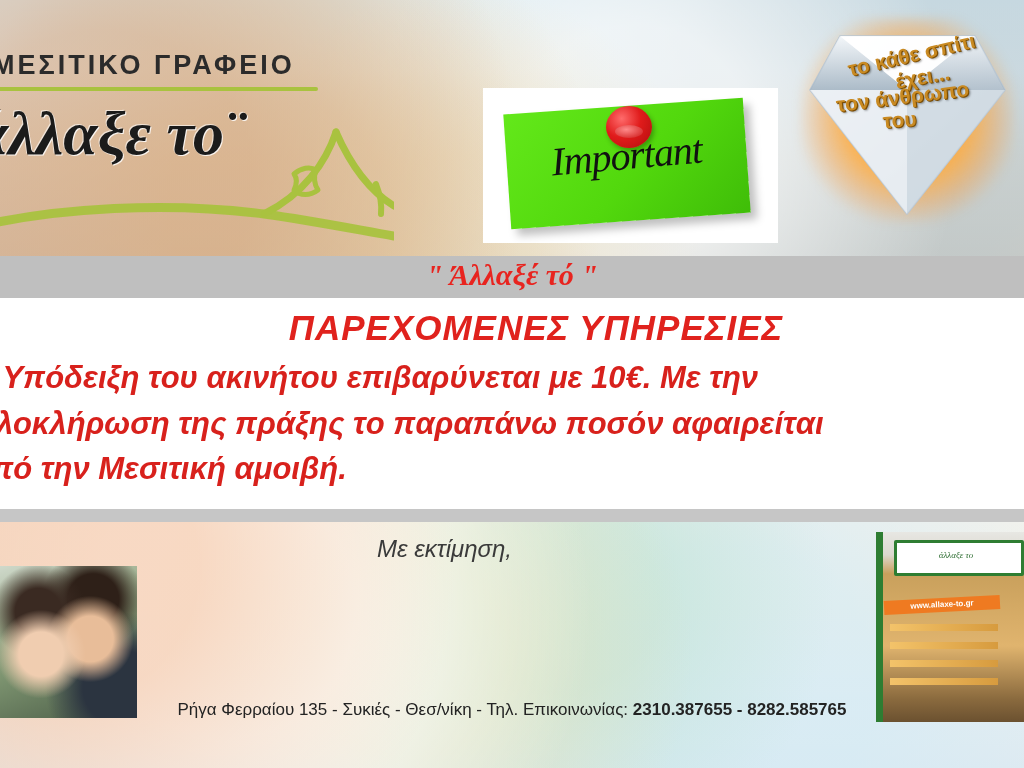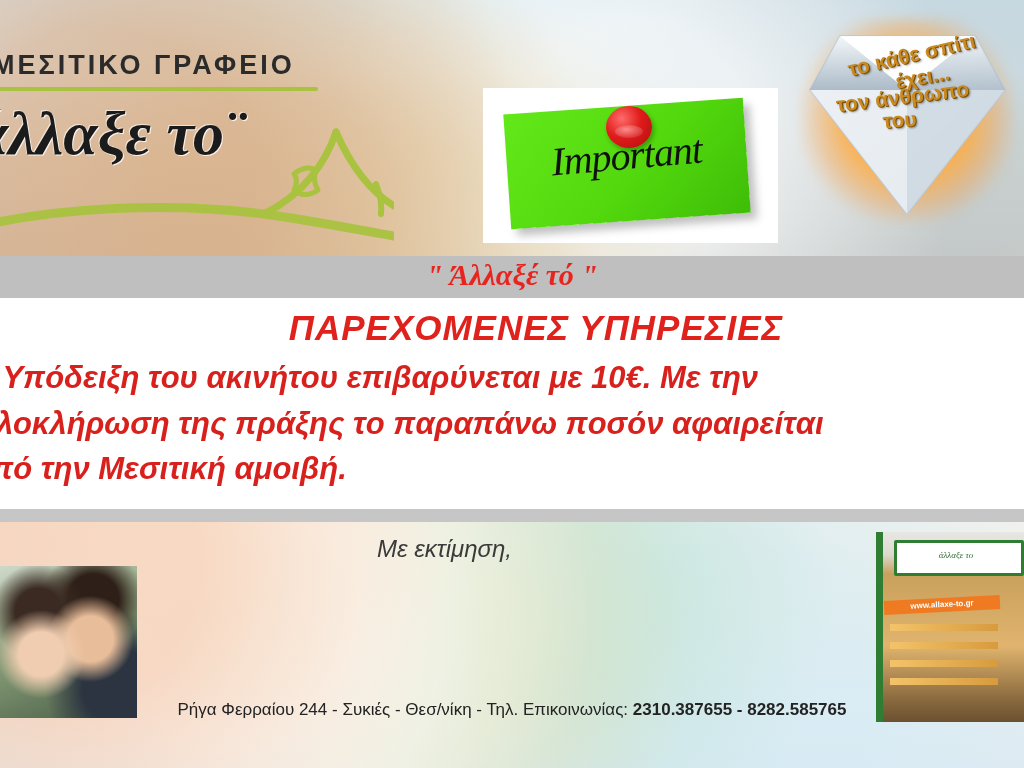--- a/index.html
+++ b/index.html
@@ -279,16 +279,16 @@
       <div class="shop-banner-text">www.allaxe-to.gr</div>
     </div>
     <div class="shop-frame"></div>
   </div>
 
   <div class="signature">
     <span class="sig-line">Με εκτίμηση,</span>
   </div>
 
   <div class="footer">
-    <span>Ρήγα Φερραίου 244 - Συκιές - Θεσ/νίκη - Τηλ. Επικοινωνίας: </span><b>2310.387655 - 8282.585765</b>
+    <span>Ρήγα Φερραίου 135 - Συκιές - Θεσ/νίκη - Τηλ. Επικοινωνίας: </span><b>2310.387655 - 8282.585765</b>
   </div>
 
 </div>
 
 </body></html>

